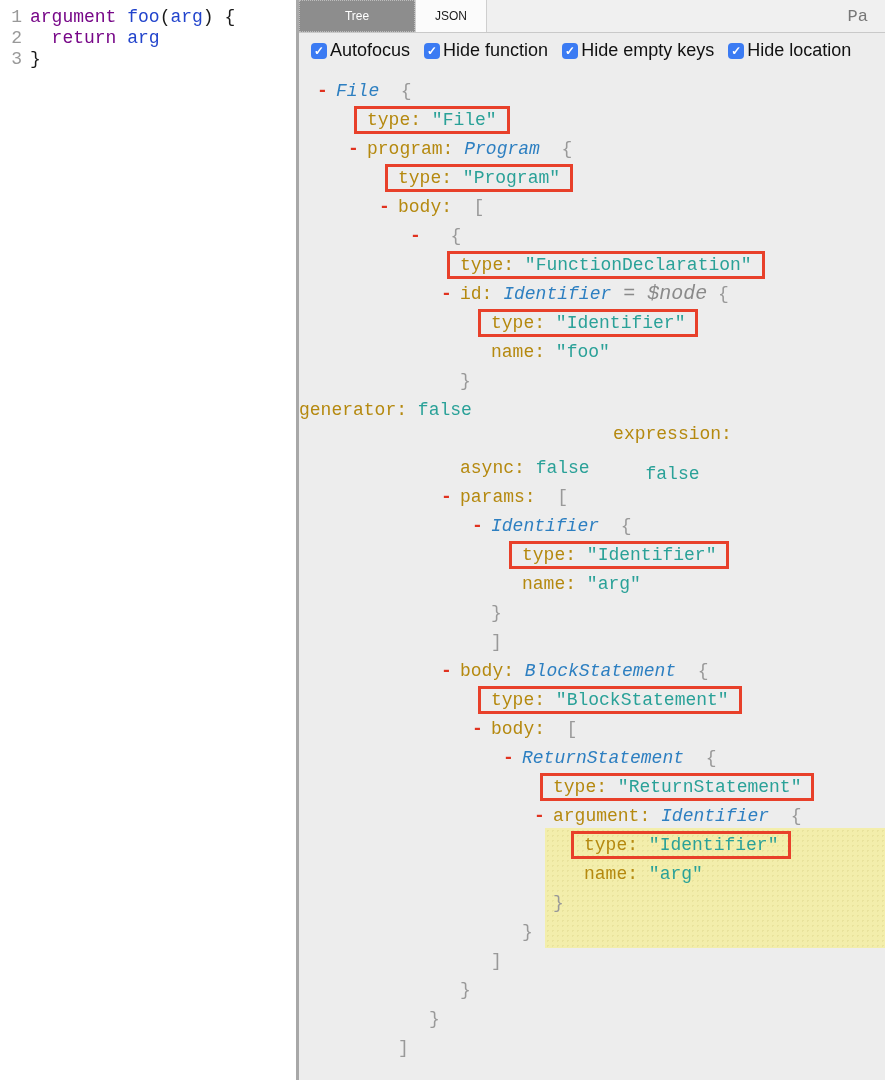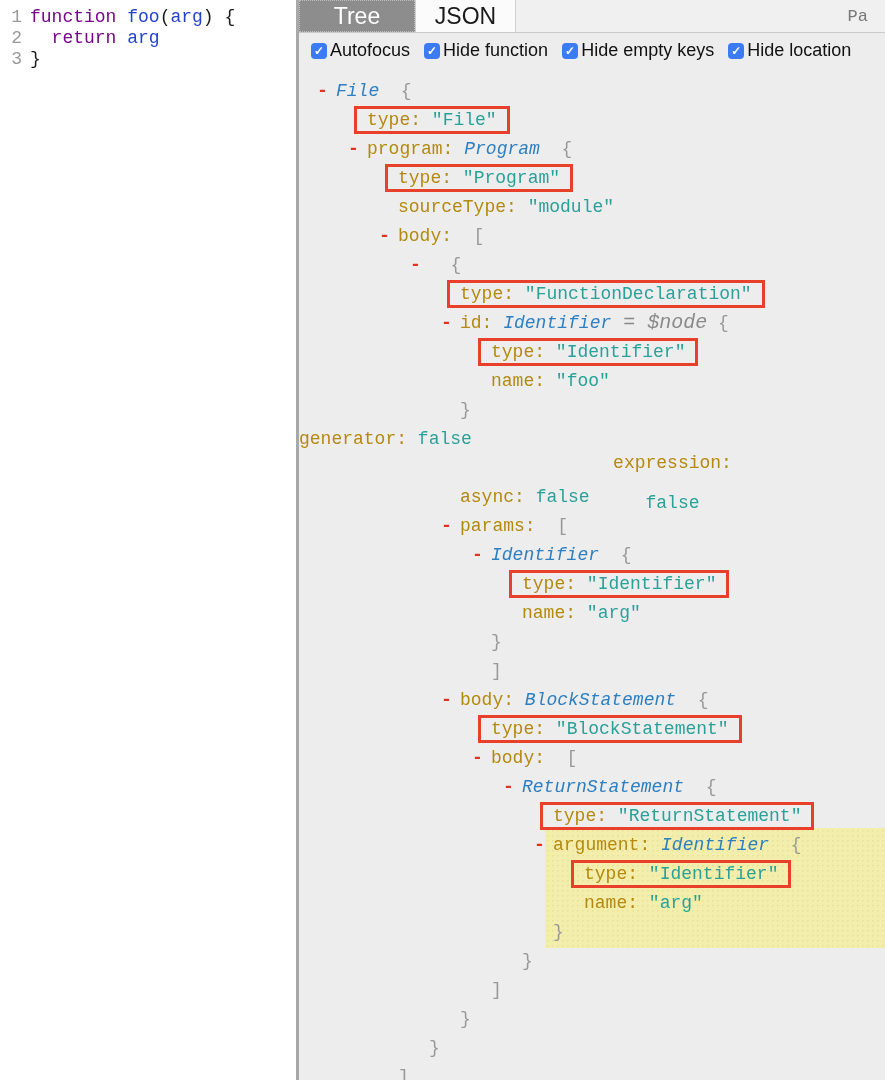--- a/index.html
+++ b/index.html
@@ -21,23 +21,23 @@
   .cm-def,.cm-var{color:var(--identifier-blue);}
   .cm-plain{color:#1a1a1a;}
 
   .splitter{width:3px;background:#a8a8a8;flex:none;}
 
   
   .right-panel{flex:1;display:flex;flex-direction:column;background:var(--panel-bg);min-width:0;}
 
   .tab-bar{height:33px;background:#f0f0f0;border-bottom:1px solid #c9c9c9;
     display:flex;align-items:stretch;flex:none;}
-  .tab{display:flex;align-items:center;justify-content:center;font-size:23px;cursor:default;}
+  .tab{display:flex;align-items:center;justify-content:center;font-size:12px;cursor:default;}
   .tab-selected{width:116px;background:var(--selected-tab-gray);color:#fff;border:1px dotted #bdbdbd;}
-  .tab-plain{width:101px;background:#fbfbfb;color:#1a1a1a;border-left:1px solid #cfcfcf;border-right:1px solid #cfcfcf;}
+  .tab-plain{width:72px;background:#fbfbfb;color:#1a1a1a;border-left:1px solid #cfcfcf;border-right:1px solid #cfcfcf;}
   .tab-right{margin-left:auto;align-self:center;color:#777;
     font-family:"Liberation Mono",monospace;font-size:17px;padding-right:17px;}
 
   .options-row{height:35px;display:flex;align-items:center;padding-left:12px;
     gap:14px;background:var(--panel-bg);flex:none;overflow:hidden;white-space:nowrap;}
   .option{display:flex;align-items:center;gap:3px;font-size:18px;color:#111;flex:none;}
   .checkbox{width:16px;height:16px;border-radius:4px;background:var(--accent-blue);
     color:#fff;font-size:12px;font-weight:bold;display:flex;align-items:center;
     justify-content:center;flex:none;}
 
@@ -56,21 +56,21 @@
   .tk-node{color:var(--node-blue);font-style:italic;}
   .tk-str,.tk-val{color:var(--string-teal);}
   .tk-punc{color:var(--punctuation-gray);}
   .tk-meta{color:#8a8a8a;font-style:italic;font-size:20px;}
 </style>
 </head>
 <body>
 
 <div class="editor-panel">
   <div id="editor-lines">
-      <div class="code-line"><span class="gutter-num">1</span><span class="code-text"><span class="cm-kw">function</span><span class="cm-plain"> </span><span class="cm-def">foo</span><span class="cm-plain">(</span><span class="cm-def">arg</span><span class="cm-plain">) {</span></span></div>
+      <div class="code-line"><span class="gutter-num">1</span><span class="code-text"><span class="cm-kw">argument</span><span class="cm-plain"> </span><span class="cm-def">foo</span><span class="cm-plain">(</span><span class="cm-def">arg</span><span class="cm-plain">) {</span></span></div>
       <div class="code-line"><span class="gutter-num">2</span><span class="code-text"><span class="cm-plain">  </span><span class="cm-kw">return</span><span class="cm-plain"> </span><span class="cm-var">arg</span></span></div>
       <div class="code-line"><span class="gutter-num">3</span><span class="code-text"><span class="cm-plain">}</span></span></div>
     </div>
 </div>
 
 <div class="splitter"></div>
 
 <div class="right-panel">
   <div class="tab-bar">
     <div class="tab tab-selected">Tree</div>
@@ -96,21 +96,20 @@
         <span class="option-label">Hide location</span>
       </label>
     </div>
 
   <div class="tree-panel" id="tree-panel">
     <div class="highlight-rect" id="highlight-rect" style="left: 246px; top: 760px; height: 120px;"></div>
   <div class="tree-row" style="padding-left: 18px;"><span class="minus">-</span><span class="tk-node">File</span><span class="tk-punc">  {</span></div>
       <div class="tree-row" style="padding-left: 55px;"><span class="type-box"><span class="tk-key">type:</span><span class="tk-punc"> </span><span class="tk-str">"File"</span></span></div>
       <div class="tree-row" style="padding-left: 49px;"><span class="minus">-</span><span class="tk-key">program:</span><span class="tk-punc"> </span><span class="tk-node">Program</span><span class="tk-punc">  {</span></div>
       <div class="tree-row" style="padding-left: 86px;"><span class="type-box"><span class="tk-key">type:</span><span class="tk-punc"> </span><span class="tk-str">"Program"</span></span></div>
-      <div class="tree-row" style="padding-left: 99px;"><span class="tk-key">sourceType:</span><span class="tk-punc"> </span><span class="tk-str">"module"</span></div>
       <div class="tree-row" style="padding-left: 80px;"><span class="minus">-</span><span class="tk-key">body:</span><span class="tk-punc">  [</span></div>
       <div class="tree-row" style="padding-left: 111px;"><span class="minus">-</span><span class="tk-punc">  {</span></div>
       <div class="tree-row" style="padding-left: 148px;"><span class="type-box"><span class="tk-key">type:</span><span class="tk-punc"> </span><span class="tk-str">"FunctionDeclaration"</span></span></div>
       <div class="tree-row" style="padding-left: 142px;"><span class="minus">-</span><span class="tk-key">id:</span><span class="tk-punc"> </span><span class="tk-node">Identifier</span><span class="tk-meta"> = $node</span><span class="tk-punc"> {</span></div>
       <div class="tree-row" style="padding-left: 179px;"><span class="type-box"><span class="tk-key">type:</span><span class="tk-punc"> </span><span class="tk-str">"Identifier"</span></span></div>
       <div class="tree-row" style="padding-left: 192px;"><span class="tk-key">name:</span><span class="tk-punc"> </span><span class="tk-str">"foo"</span></div>
       <div class="tree-row" style="padding-left: 161px;"><span class="tk-punc">}</span></div>
       <div class="tree-row" style=""><span class="tk-key">generator:</span><span class="tk-punc"> </span><span class="tk-val">false</span></div>
       <div class="tree-row" style="padding-left: 161px; flex-direction: column;"><span class="tk-key">expression:</span><span class="tk-punc"> </span><span class="tk-val">false</span></div>
       <div class="tree-row" style="padding-left: 161px;"><span class="tk-key">async:</span><span class="tk-punc"> </span><span class="tk-val">false</span></div>

